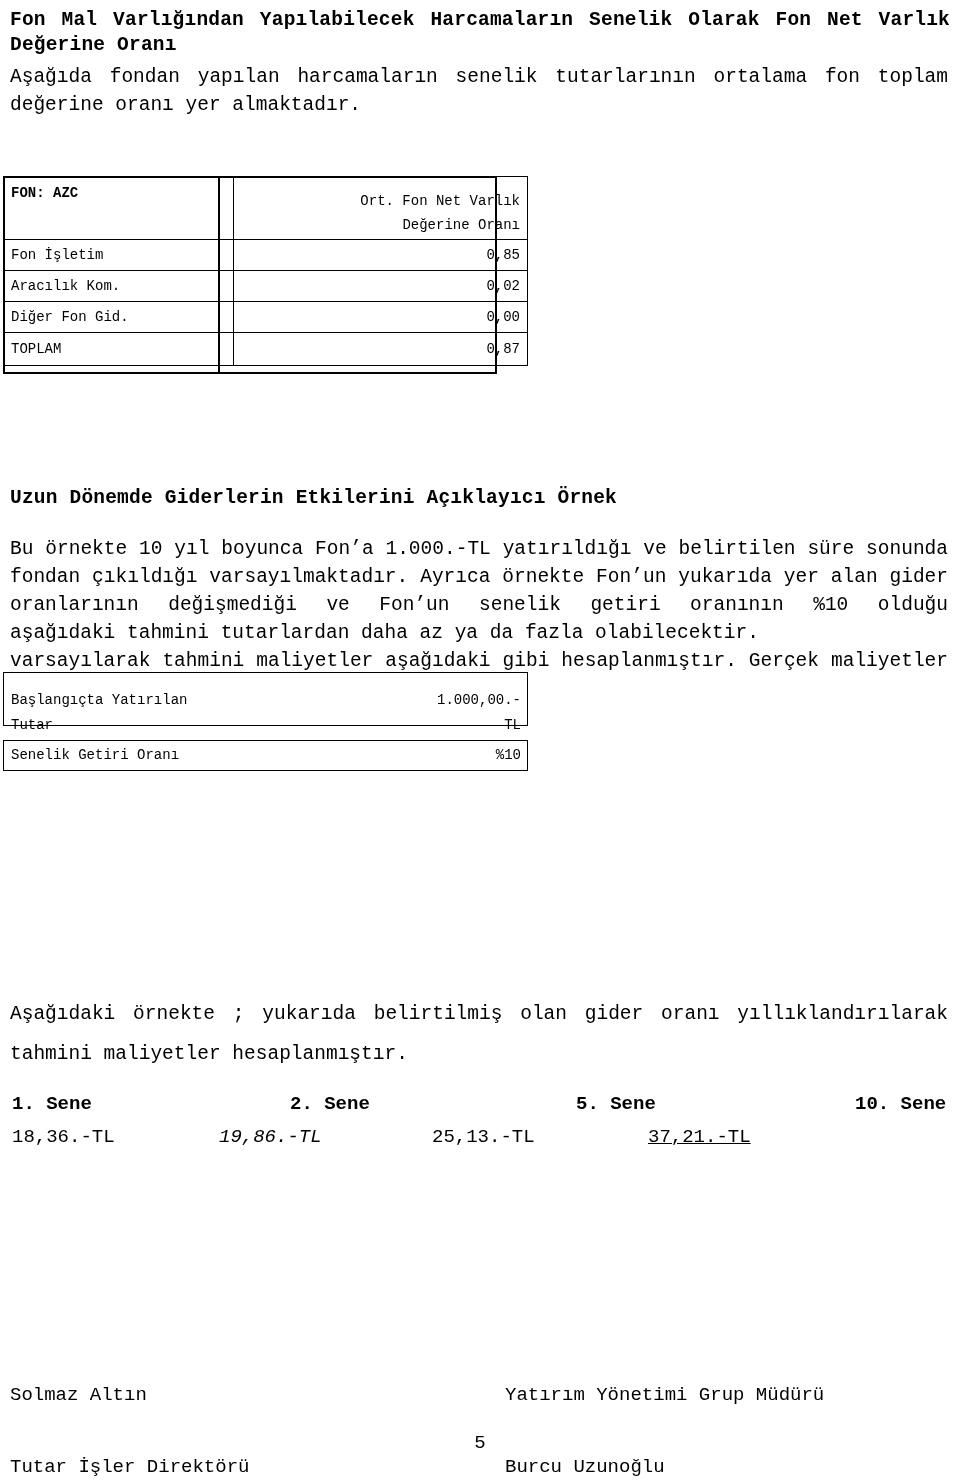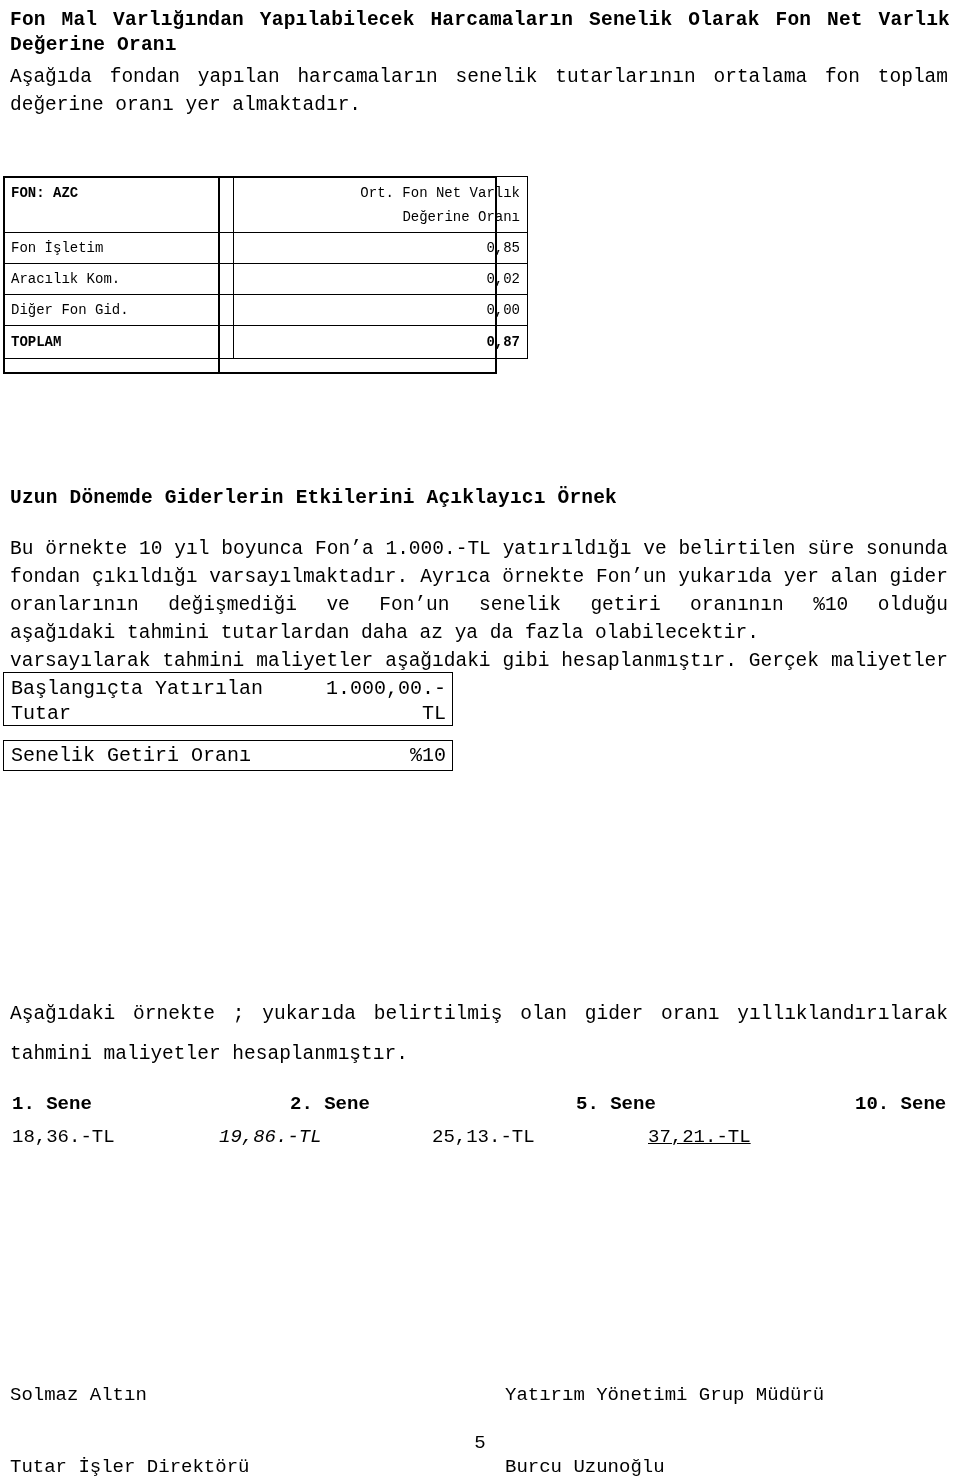--- a/index.html
+++ b/index.html
@@ -75,27 +75,27 @@
 
   .ratio-table .hdr-row td { height: 50px; }
   .ratio-table .hdr-left {
     font-weight: bold;
     vertical-align: top;
     padding-top: 5px;
   }
   .ratio-table .hdr-right {
     text-align: center;
     vertical-align: top;
-    padding-top: 4px;
+    padding-top: 12px;
     line-height: 24px;
   }
   .ratio-table .sub-row td { height: 30px; }
   .ratio-table .sub-right { text-align: center; }
   .ratio-table .data-row td { height: 30px; }
-  .ratio-table .total-row td { height: 32px; font-weight: bold; }
+  .ratio-table .total-row td { height: 32px; font-weight: normal; }
 
   
   .ratio-frame {
     position: absolute;
     left: 3px;
     top: 176px;
     width: 494px;
     height: 198px;
     border: 2px solid #000000;
     box-sizing: border-box;
@@ -135,24 +135,24 @@
   }
   .long-par span.ln { display: block; text-align-last: justify; }
   .long-par span.ln.last { text-align-last: left; }
 
   
   .box {
     position: absolute;
     left: 3px;
     border: 1px solid #000000;
     box-sizing: border-box;
-    width: 450px;
-    font-size: 20px;
+    width: 525px;
+    font-size: 14px;
     line-height: 25px;
-    padding: 3px 6px 4px 7px;
+    padding: 15px 6px 4px 7px;
   }
   .box-amount { top: 672px; height: 54px; }
   .box-rate   { top: 740px; height: 31px; padding-top: 2px; }
   .box .row {
     display: flex;
     justify-content: space-between;
     align-items: baseline;
   }
   .box .row .lbl { white-space: pre; }
   .box .row .val { white-space: pre; text-align: right; }

